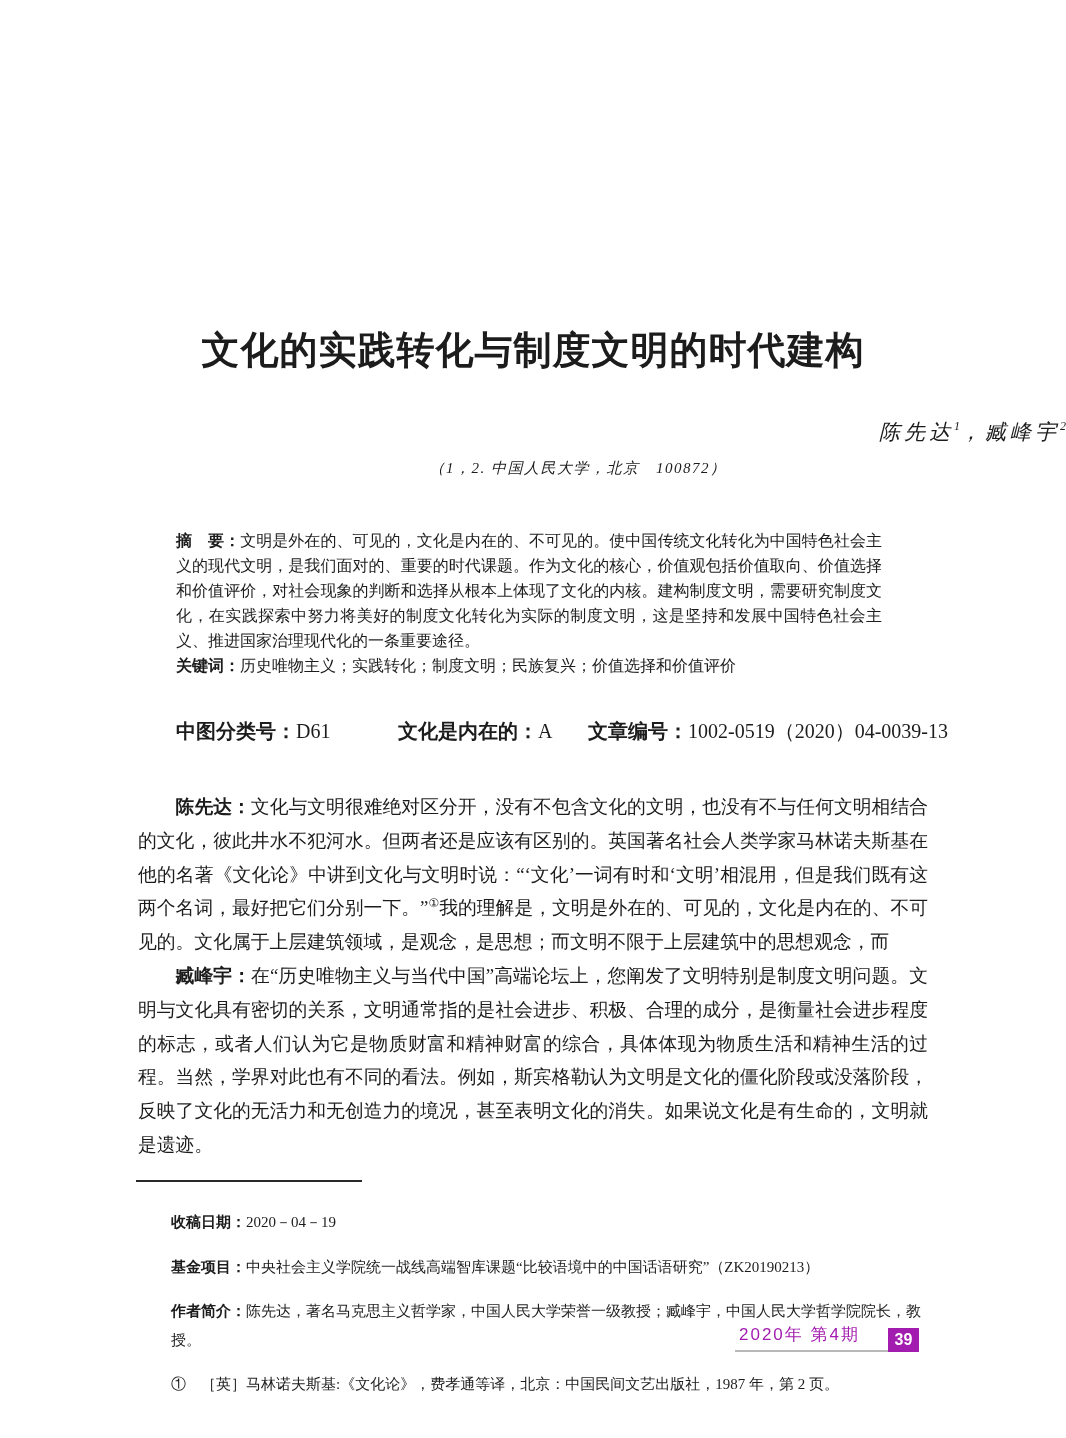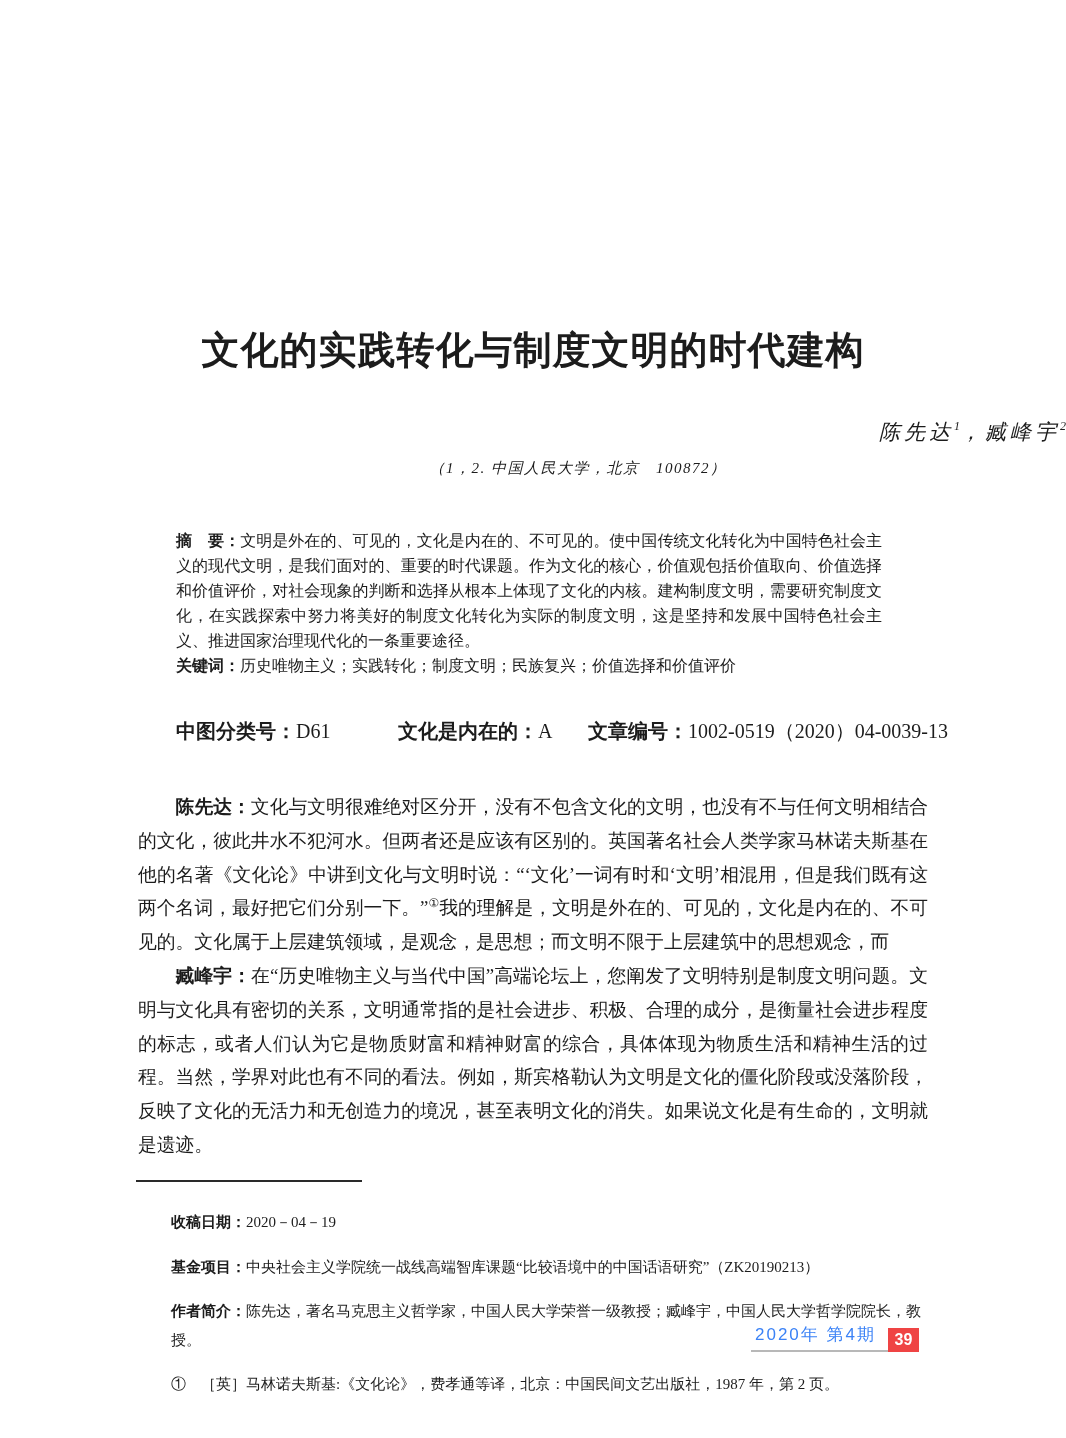--- a/index.html
+++ b/index.html
@@ -99,27 +99,27 @@
   .page-footer {
     position: absolute;
     top: 1320px; right: 147px;
     display: flex;
     align-items: flex-end;
     font-family: "Liberation Sans", "DejaVu Sans", sans-serif;
   }
   .footer-issue {
     font-size: 17px;
     letter-spacing: 2px;
-    padding: 0 12px 4px 4px;
+    padding: 0 28px 4px 4px;
     border-bottom: 2px solid #b8b8b8;
-    color: #3b82f6;
+    color: #a21caf;
   }
   .footer-pagenum {
     width: 31px; height: 24px;
-    background: #ef4444;
+    background: #a21caf;
     color: #ffffff;
     font-size: 16px;
     font-weight: 700;
     display: flex;
     align-items: center;
     justify-content: center;
     margin-top: 8px;
   }
 </style>
 </head>

